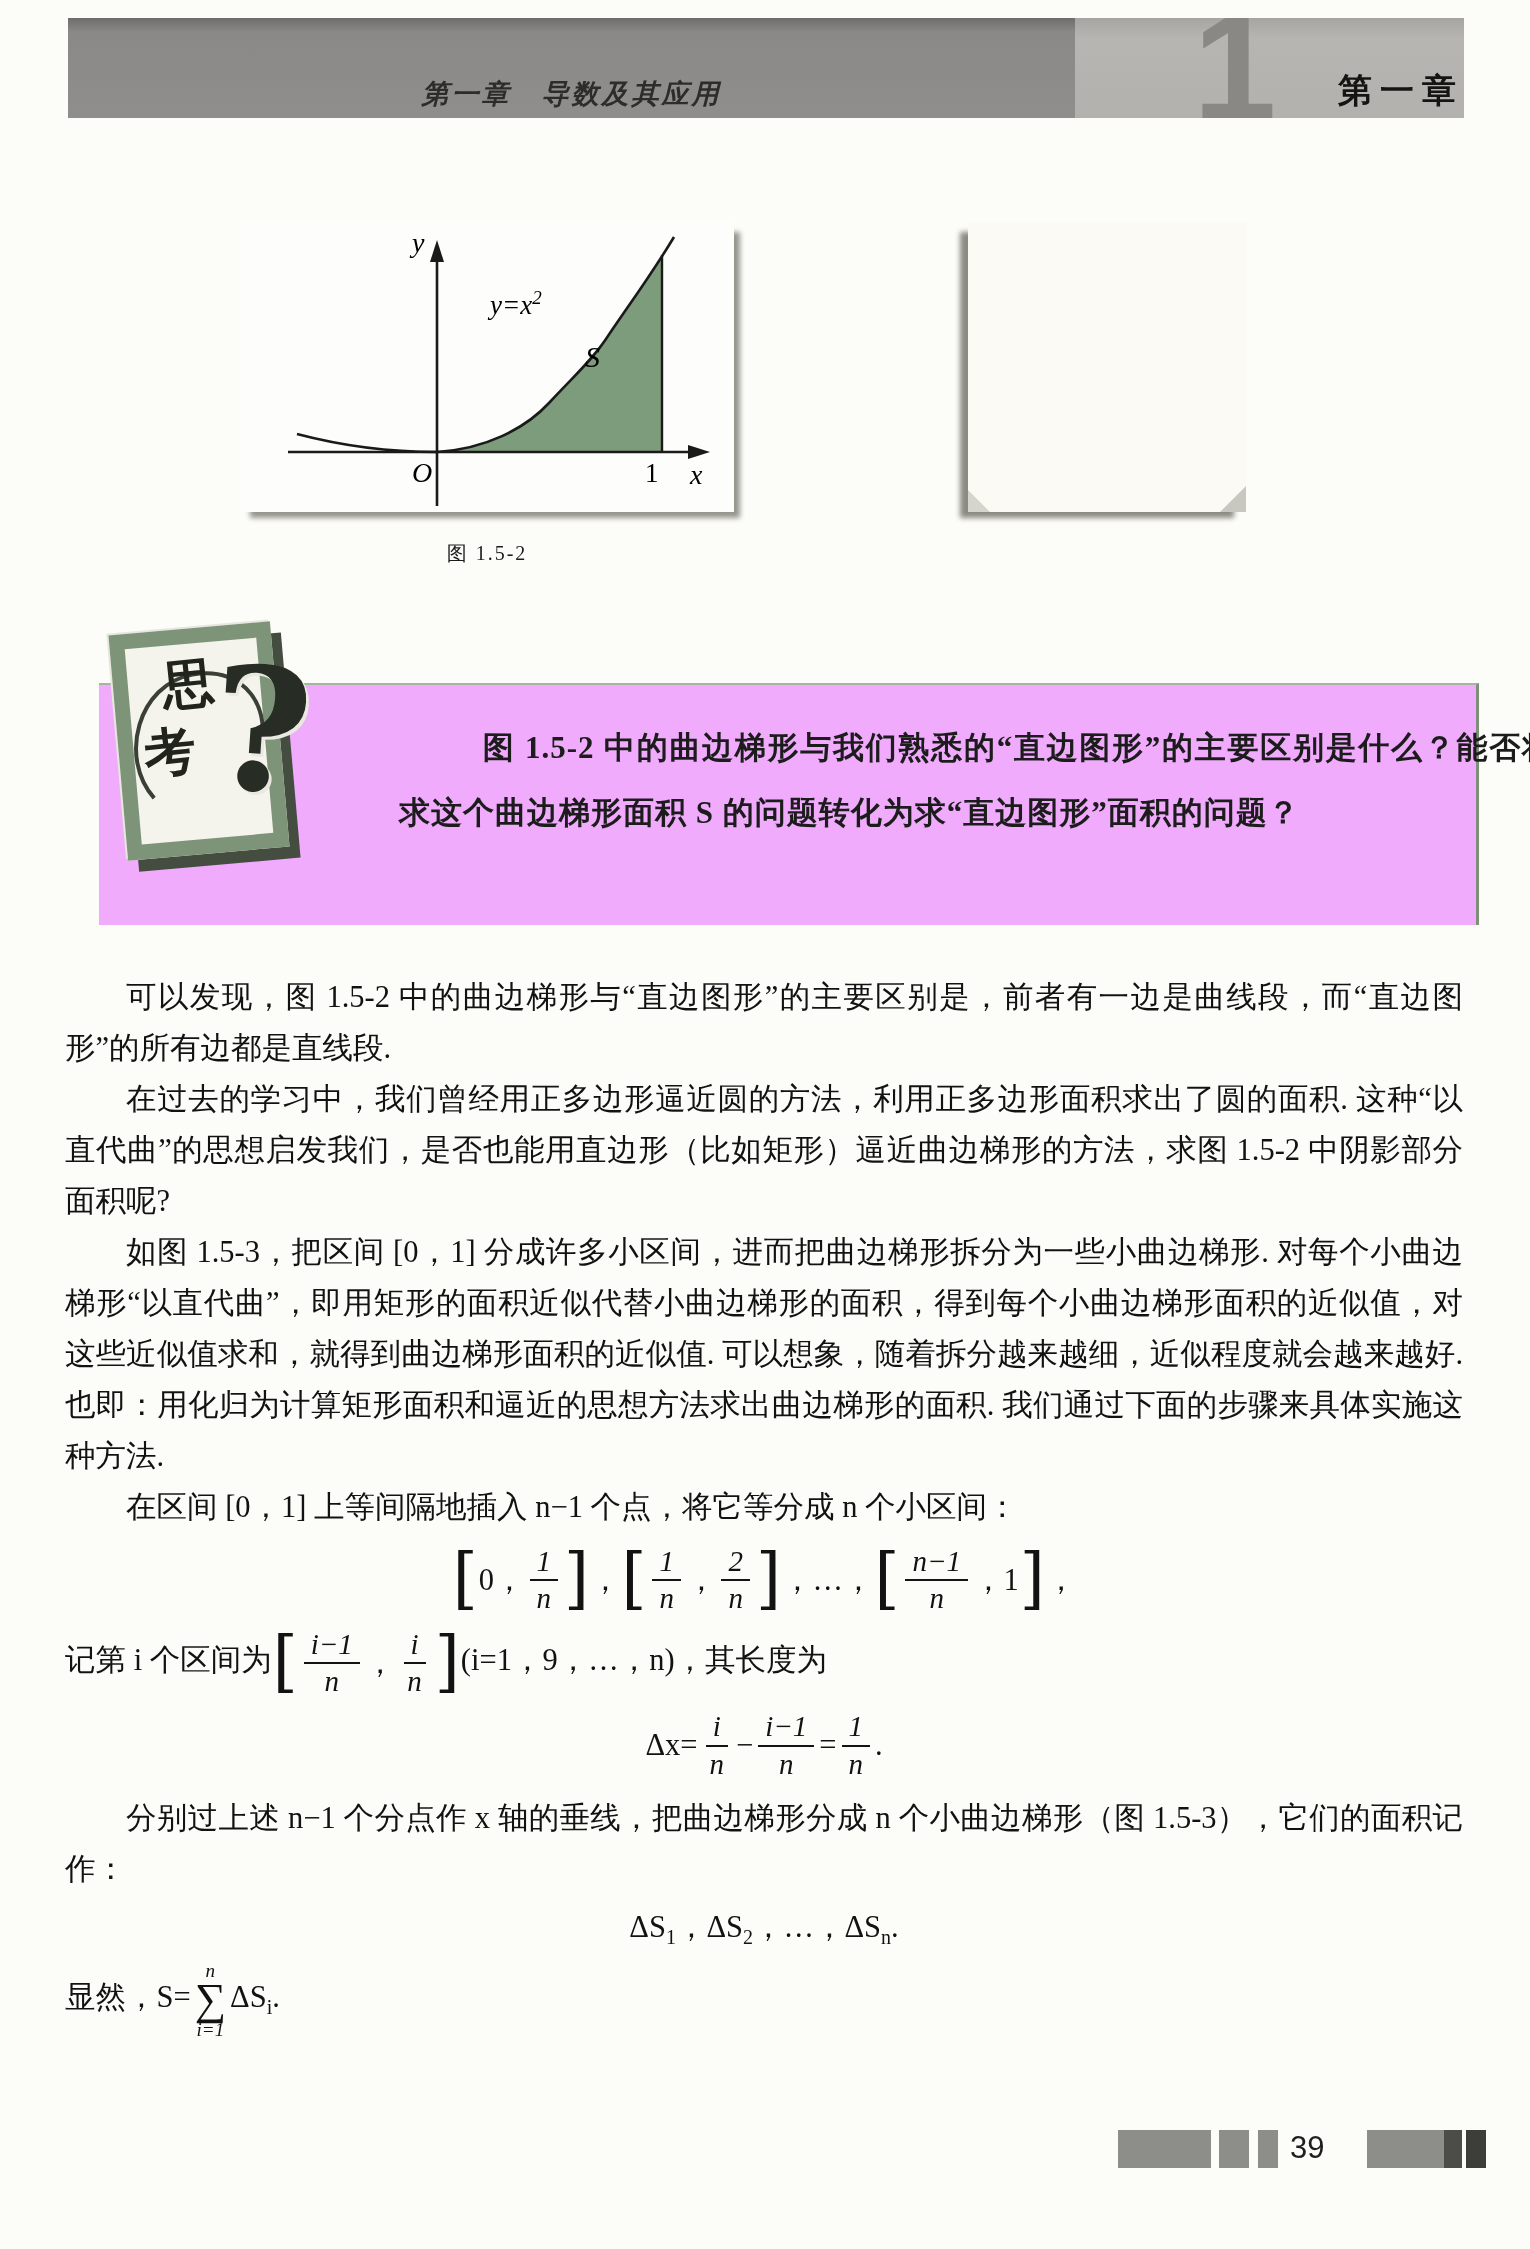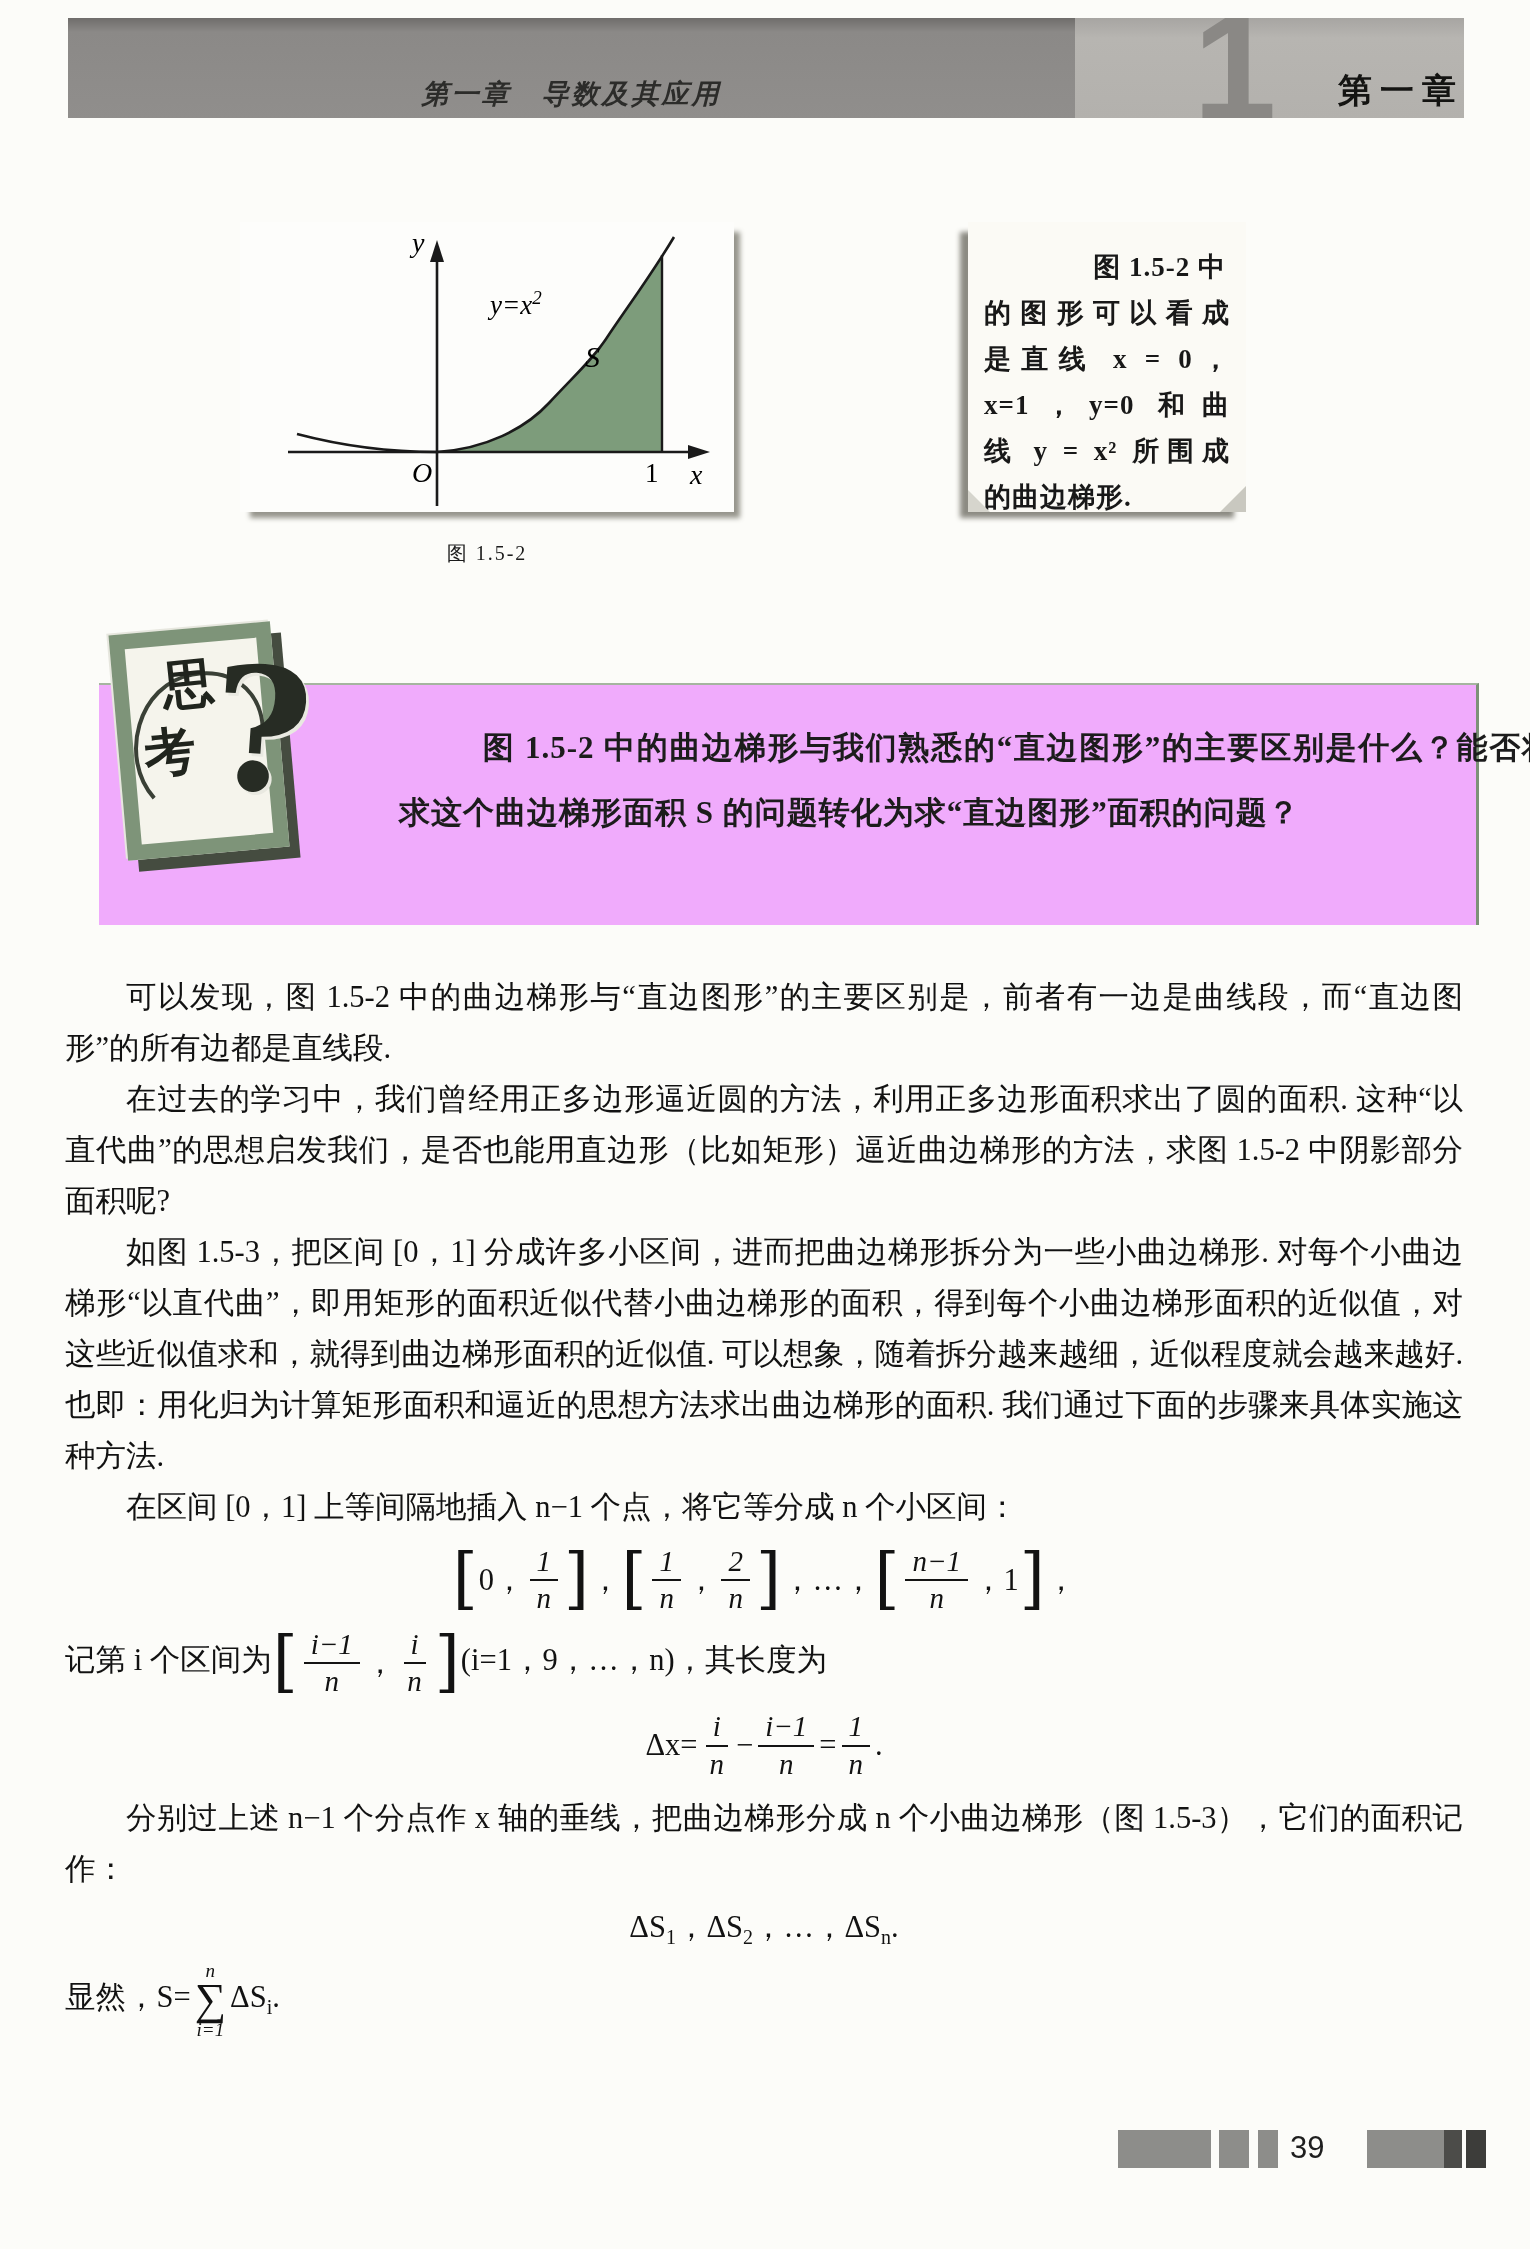--- a/index.html
+++ b/index.html
@@ -124,28 +124,20 @@
       <text class="svgtext" x="450" y="262" font-size="28" font-style="italic">x</text>
       <text class="svgtext" x="172" y="260" font-size="28" font-style="italic">O</text>
       <text class="svgtext" x="405" y="260" font-size="27">1</text>
       <text class="svgtext" x="250" y="92" font-size="27" font-style="italic"><tspan>y=x</tspan><tspan dy="-10" font-size="19">2</tspan></text>
       <text class="svgtext" x="345" y="145" font-size="30" font-style="italic">S</text>
     </svg>
   </div>
   <div class="figure-caption">图 1.5-2</div>
 
   <div class="note-card">
-    <div class="note-text">
-      <div class="note-line first">图 1.5-2 中</div>
-      <div class="note-line">的图形可以看成</div>
-      <div class="note-line">是直线 x = 0，</div>
-      <div class="note-line">x=1，y=0 和曲</div>
-      <div class="note-line">线 y = x² 所围成</div>
-      <div class="note-line last">的曲边梯形.</div>
-    </div>
     <div class="note-fold-bl"></div>
     <div class="note-fold-br"></div>
   </div>
 
   <div class="think-box">
     <div class="think-text">图 1.5-2 中的曲边梯形与我们熟悉的“直边图形”的主要区别是什么？能否将求这个曲边梯形面积 S 的问题转化为求“直边图形”面积的问题？</div>
   </div>
   <div class="badge">
     <div class="badge-card"></div>
     <svg class="badge-arc" viewBox="0 0 190 200">

